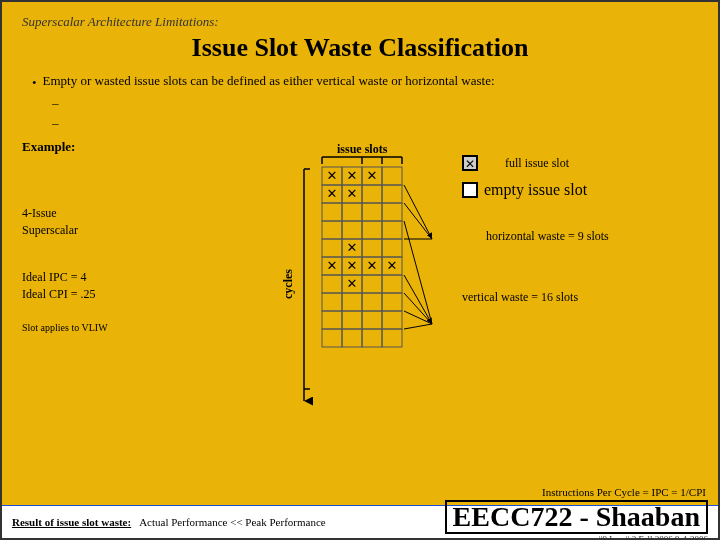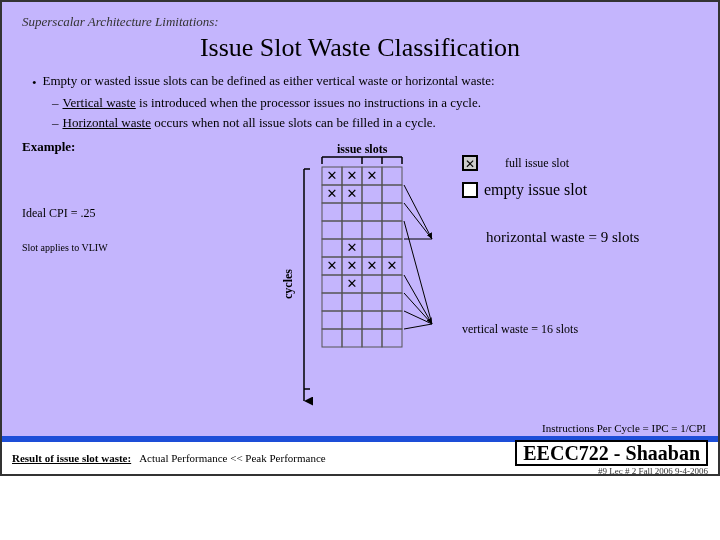--- a/index.html
+++ b/index.html
@@ -6,35 +6,35 @@
     body {
       width: 720px;
       height: 540px;
       background: #fff;
       font-family: 'Times New Roman', Times, serif;
       overflow: hidden;
       position: relative;
     }
     .slide-container {
       width: 720px;
-      height: 476px;
-      background: #c4b5fd;
+      height: 540px;
+      background: #eab308;
       border: 2px solid #333;
       position: relative;
       padding: 12px 20px 8px 20px;
     }
     .header-subtitle {
       font-size: 13px;
       color: #333;
       font-style: italic;
       margin-bottom: 2px;
     }
     .main-title {
       font-size: 26px;
-      font-weight: normal;
+      font-weight: bold;
       text-align: center;
       margin-bottom: 10px;
       line-height: 1.2;
     }
     .bullet-section {
       font-size: 13px;
       margin-left: 10px;
       margin-bottom: 8px;
     }
     .bullet-main {
@@ -104,38 +104,38 @@
       display: block;
     }
     
     .footer {
       position: absolute;
       bottom: 0;
       left: 0;
       right: 0;
       height: 32px;
       background: #fff;
-      border-top: 6px solid #1d4ed8;
+      border-top: 1px solid #1d4ed8;
       display: flex;
       align-items: center;
       justify-content: space-between;
       padding: 16px 10px;
     }
     .footer-left {
       font-size: 11px;
       text-decoration: underline;
       font-weight: bold;
     }
     .footer-right {
       display: flex;
       flex-direction: column;
       align-items: flex-end;
     }
     .footer-eecc {
-      font-size: 20px;
+      font-size: 28px;
       font-weight: bold;
       border: 2px solid #000;
       padding: 0 6px;
       line-height: 1.1;
     }
     .footer-lec {
       font-size: 9px;
       color: #333;
     }
   </style>
@@ -147,39 +147,38 @@
   <div class="header-subtitle">Superscalar Architecture Limitations:</div>
   <div class="main-title">Issue Slot Waste Classification</div>
 
   <div class="bullet-section">
     <div class="bullet-main">
       <span class="bullet-dot">•</span>
       <span>Empty or wasted issue slots can be defined as either vertical waste or horizontal waste:</span>
     </div>
     <div class="sub-bullet">
       <span class="dash">–</span>
-      <span>
-        <span class="underline">Vertical waste</span><span> is introduced when the processor issues no instructions in a cycle.</span>
-      </span>
     </div>
     <div class="sub-bullet">
       <span class="dash">–</span>
-      <span>
-        <span class="underline">Horizontal waste</span><span> occurs when not all issue slots can be filled in a cycle.</span>
-      </span>
     </div>
   </div>
 
   <div class="content-area">
 
     <div class="left-panel">
       <div class="example-label">Example:</div>
       <div style="margin-bottom:50px;"></div>
+      <div class="issue-desc">
+        <div>4-Issue</div>
+        <div>Superscalar</div>
+      </div>
       <div style="margin-bottom:30px;"></div>
       <div class="ideal-desc">
+        <div>Ideal IPC = 4</div>
         <div>Ideal CPI = .25</div>
       </div>
       <div style="margin-top:20px;" class="also-applies">Slot applies to VLIW</div>
     </div>
 
     <div class="center-panel">
       <svg class="diagram-svg" width="210" height="290" viewBox="0 0 210 290">
 
         <text x="75" y="14" font-size="12" font-family="Times New Roman" font-weight="bold">issue slots</text>
 
@@ -282,21 +281,21 @@
 
       <div style="display:flex; align-items:center; margin-bottom:10px; margin-top:16px;">
         <span style="display:inline-block;width:16px;height:16px;border:2px solid #000;background:#ccc;margin-right:6px;text-align:center;line-height:14px;font-size:12px;">✕</span>
         <span style="font-size:12px;margin-left:21px;">full issue slot</span>
       </div>
       <div style="display:flex; align-items:center; margin-bottom:30px;">
         <span style="display:inline-block;width:16px;height:16px;border:2px solid #000;background:#fff;margin-right:6px;"></span>
         <span style="font-size:16px;">empty issue slot</span>
       </div>
 
-      <div style="font-size:15px; margin-bottom:76px;padding-left:24px;">horizontal waste = 9 slots</div>
+      <div style="font-size:12px; margin-bottom:46px;padding-left:24px;">horizontal waste = 9 slots</div>
 
       <div style="font-size:12px;">vertical waste = 16 slots</div>
     </div>
   </div>
 
   <div style="position:absolute; bottom:40px; right:12px; font-size:11px;">Instructions Per Cycle = IPC = 1/CPI</div>
 
   <div class="footer">
     <div style="display:flex; align-items:center; gap:8px;">
       <span class="footer-left">Result of issue slot waste:</span>

